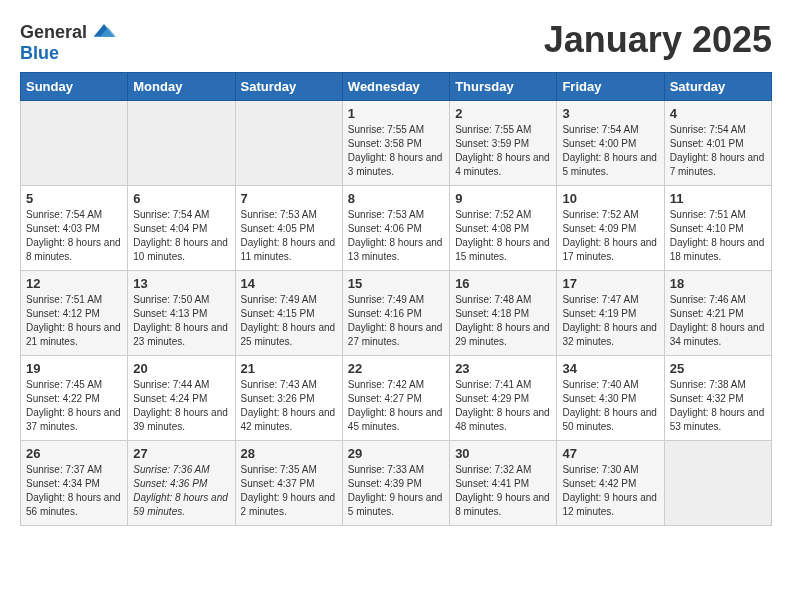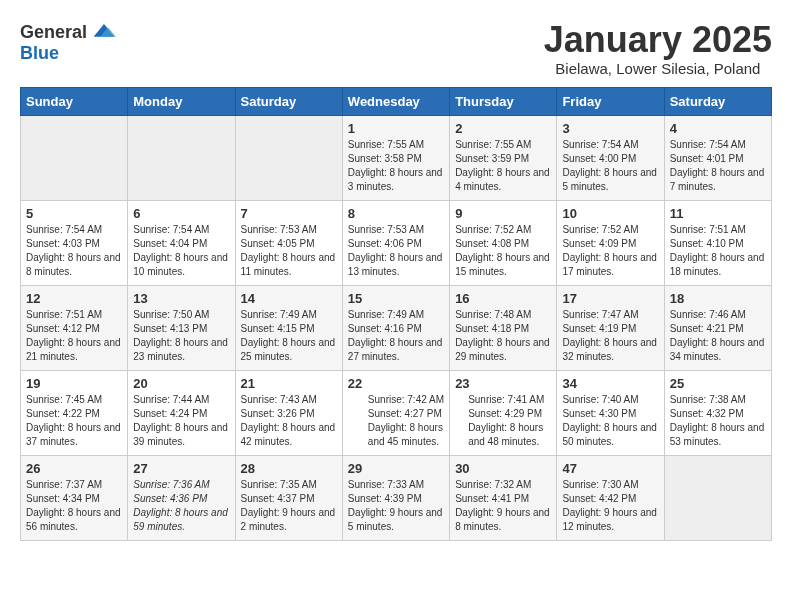--- a/index.html
+++ b/index.html
@@ -31,21 +31,21 @@
       font-size: 18px;
       font-weight: bold;
       color: #1a6bb5;
       line-height: 1;
     }
     .logo-icon {
       width: 24px;
       height: 24px;
     }
     .title-section {
-      text-align: center;
+      text-align: right;
     }
     .month-title {
       font-size: 36px;
       font-weight: bold;
       color: #333;
       line-height: 1.1;
     }
     .subtitle {
       font-size: 15px;
       color: #333;
@@ -103,21 +103,20 @@
         <svg class="logo-icon" viewBox="0 0 30 24" xmlns="http://www.w3.org/2000/svg">
           <polygon points="15,2 28,18 2,18" fill="#1a6bb5"></polygon>
           <polygon points="20,6 30,18 10,18" fill="#4a9fd4" opacity="0.7"></polygon>
         </svg>
       </div>
       <span class="logo-text-blue">Blue</span>
     </div>
   </div>
   <div class="title-section">
     <div class="month-title">January 2025</div>
-    <div class="subtitle">Bielawa, Lower Silesia, Poland</div>
   </div>
 </div>
 
 <table>
   <thead>
     <tr>
     <th>Sunday</th>
         <th>Monday</th>
         <th>Saturday</th>
         <th>Wednesday</th>
@@ -258,27 +257,27 @@
 Daylight: 8 hours and 39 minutes.</div>
         </td>
         <td>
           <span class="day-number">21</span>
           <div class="cell-text" style="white-space: pre-line;">Sunrise: 7:43 AM
 Sunset: 3:26 PM
 Daylight: 8 hours and 42 minutes.</div>
         </td>
         <td>
           <span class="day-number">22</span>
-          <div class="cell-text" style="white-space: pre-line; margin-left: 20px;">Sunrise: 7:42 AM
+          <div class="cell-text" style="white-space: pre-line;">Sunrise: 7:42 AM
 Sunset: 4:27 PM
 Daylight: 8 hours and 45 minutes.</div>
         </td>
         <td>
           <span class="day-number">23</span>
-          <div class="cell-text" style="white-space: pre-line; margin-left: 13px;">Sunrise: 7:41 AM
+          <div class="cell-text" style="white-space: pre-line;">Sunrise: 7:41 AM
 Sunset: 4:29 PM
 Daylight: 8 hours and 48 minutes.</div>
         </td>
         <td>
           <span class="day-number">34</span>
           <div class="cell-text" style="white-space: pre-line;">Sunrise: 7:40 AM
 Sunset: 4:30 PM
 Daylight: 8 hours and 50 minutes.</div>
         </td>
         <td>

